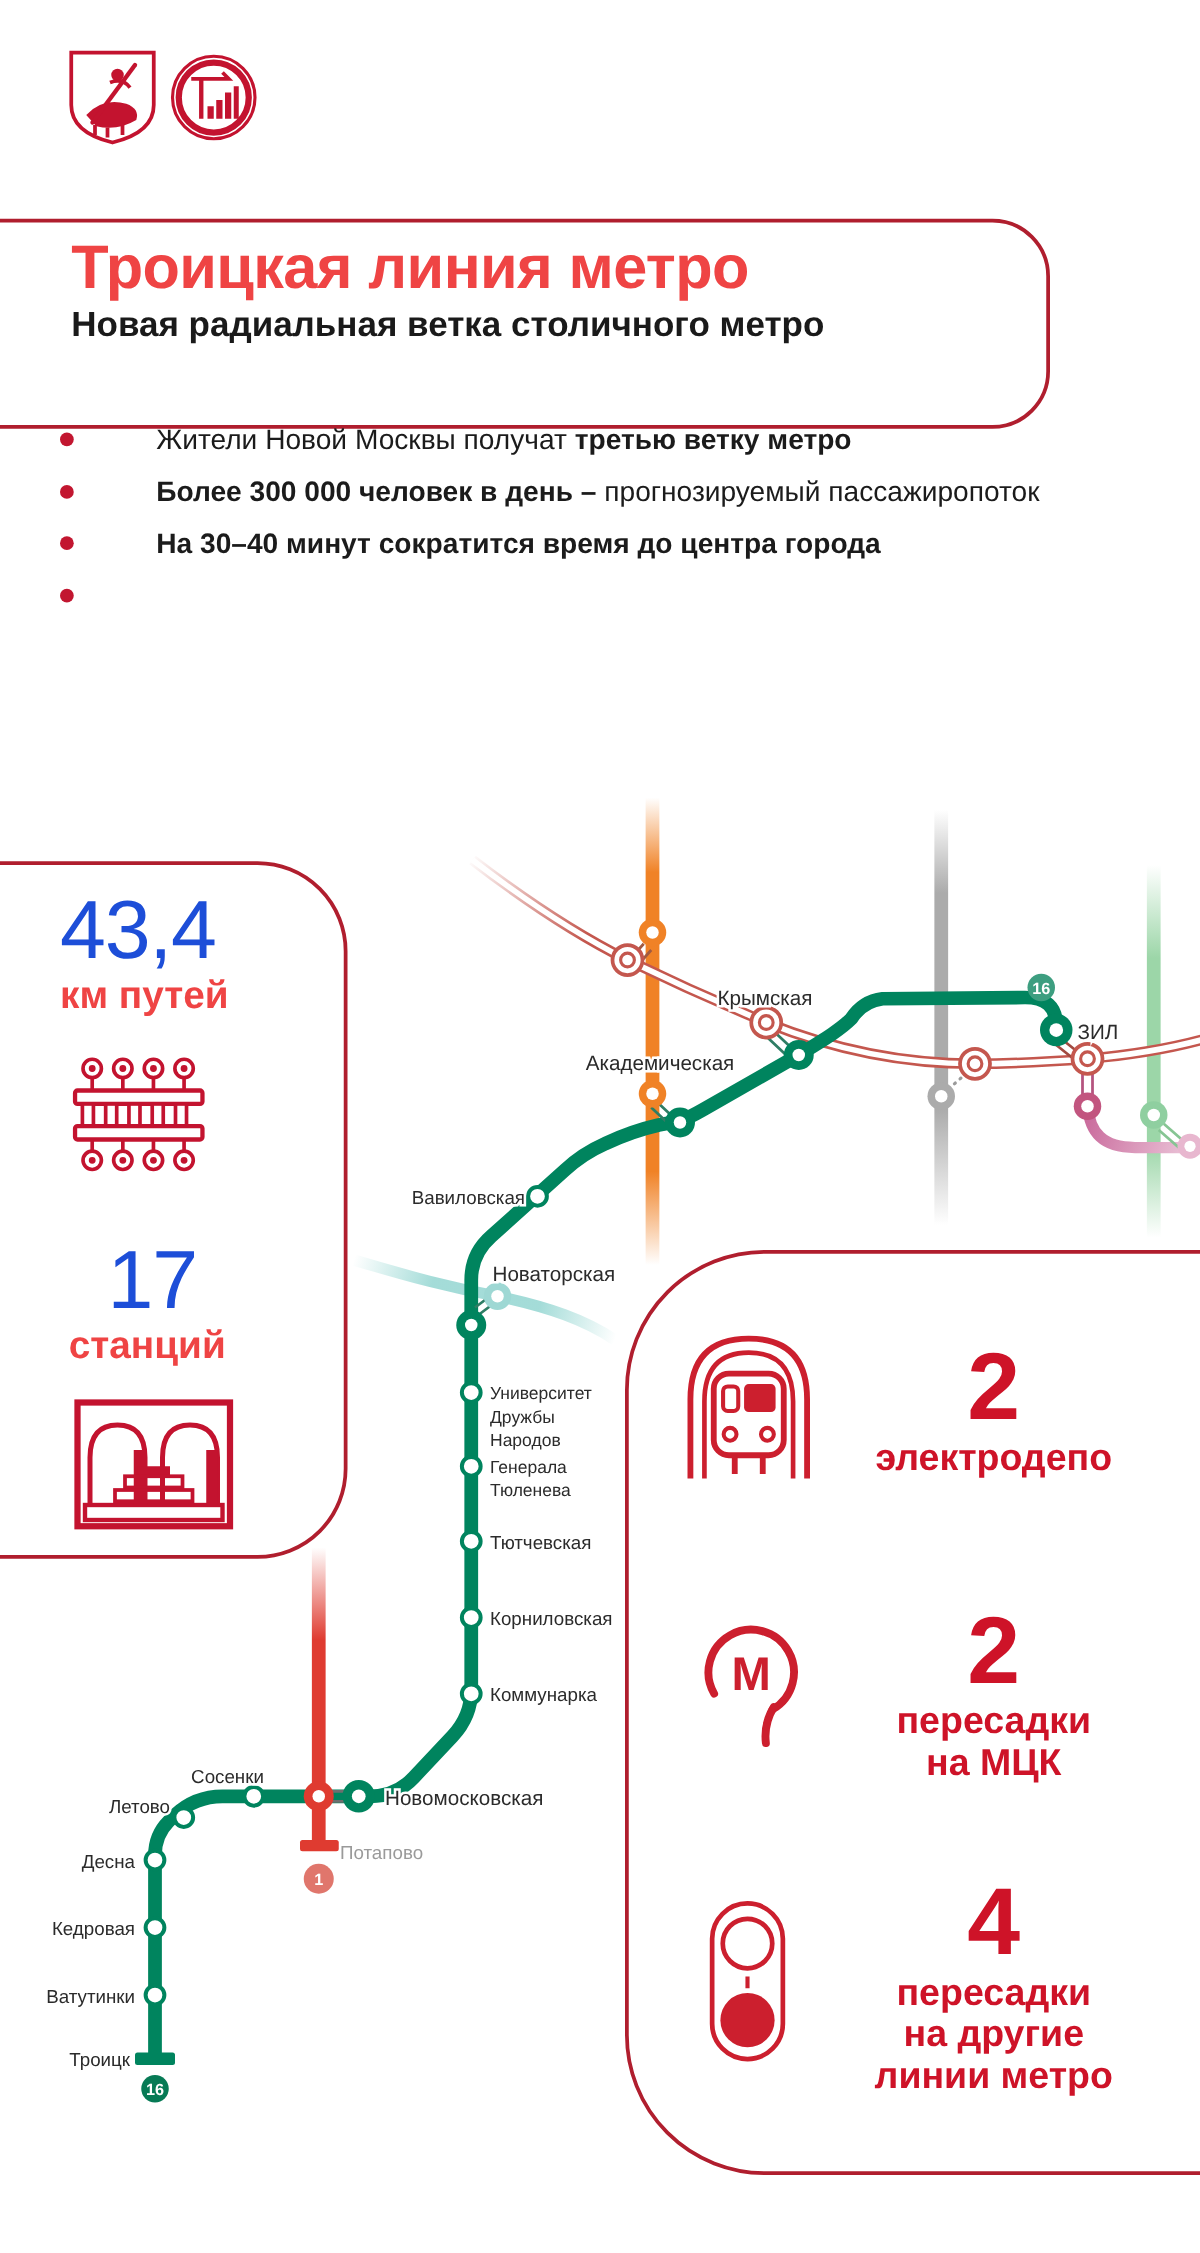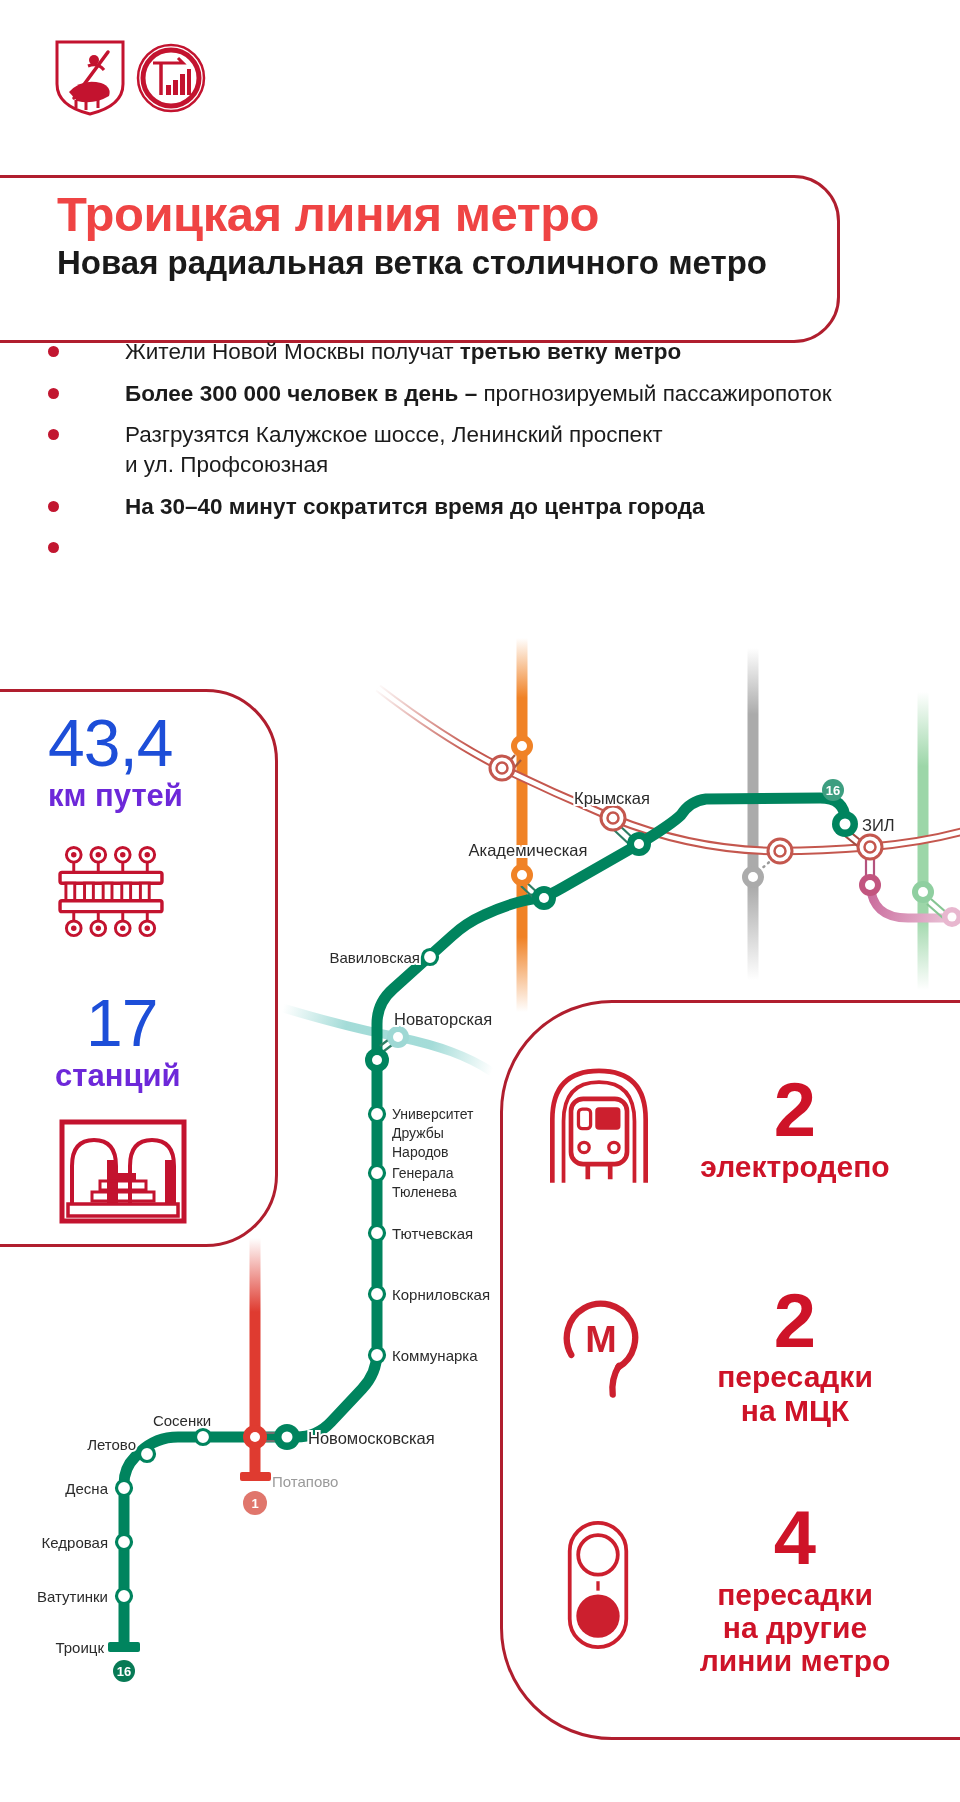--- a/index.html
+++ b/index.html
@@ -5,33 +5,33 @@
   html,body{margin:0;padding:0;}
   body{width:960px;height:1802px;position:relative;background:#fff;overflow:hidden;
        font-family:"Liberation Sans",sans-serif;}
   .abs{position:absolute;}
   
   .logo svg{display:block;}
   
   .title-panel{left:-60px;top:175px;width:900px;height:168px;
     border:3px solid #B01E2E;border-radius:0 46px 46px 0;box-sizing:border-box;}
   .title-main{left:57px;top:186px;font-size:49px;font-weight:bold;color:#ef4444;letter-spacing:-.5px;}
-  .title-sub{left:57px;top:244px;font-size:33px;font-weight:bold;color:#1a1a1a;}
+  .title-sub{left:57px;top:244px;font-size:28px;font-weight:bold;color:#1a1a1a;}
   
   .bullets{left:48px;top:337px;width:800px;}
   .bullet{display:flex;margin-bottom:12px;font-size:22.5px;color:#1b1b1b;line-height:1.32;}
   .bullet .dot{width:11px;height:11px;border-radius:50%;background:#C21630;flex:0 0 11px;
     margin:9px 21px 0 0;}
   .bullet .txt{white-space:pre-line;margin-left:45px;}
   .b{font-weight:bold;}
   
   .stats-panel{left:-60px;top:689px;width:338px;height:558px;
     border:3px solid #B01E2E;border-radius:0 72px 72px 0;box-sizing:border-box;}
   .stat-num{font-weight:normal;color:#1d4ed8;font-size:66px;letter-spacing:-1px;}
-  .stat-lbl{font-weight:bold;color:#6d28d9;font-size:31px;}
+  .stat-lbl{font-weight:bold;color:#ef4444;font-size:31px;}
   
   .info-panel{left:500px;top:1000px;width:560px;height:740px;
     border:3px solid #B01E2E;border-radius:112px 0 0 112px;box-sizing:border-box;}
   .big-num{font-weight:bold;color:#CE1328;font-size:76px;text-align:center;line-height:1;}
   .item-lbl{font-weight:bold;color:#CE1328;font-size:30px;text-align:center;line-height:1.12;}
   
   svg text{font-family:"Liberation Sans",sans-serif;}
   .st-lbl{font-size:15px;fill:#2b2b2b;paint-order:stroke;stroke:#fff;stroke-width:4px;}
   .st-lbl-lg{font-size:16.5px;fill:#2b2b2b;paint-order:stroke;stroke:#fff;stroke-width:4px;}
   .st-lbl-sm{font-size:14px;fill:#2b2b2b;paint-order:stroke;stroke:#fff;stroke-width:4px;}
@@ -69,25 +69,20 @@
 <div class="abs title-sub">Новая радиальная ветка столичного метро</div>
 
 <div class="abs bullets">
   <div class="bullet">
     <span class="dot"></span>
     <span class="txt"><span>Жители Новой Москвы получат </span><span class="b">третью ветку метро</span></span>
   </div>
   <div class="bullet">
     <span class="dot"></span>
     <span class="txt"><span class="b">Более 300 000 человек в день – </span><span>прогнозируемый пассажиропоток</span></span>
-  </div>
-  <div class="bullet">
-    <span class="dot"></span>
-    <span class="txt">Разгрузятся Калужское шоссе, Ленинский проспект
-и ул. Профсоюзная</span>
   </div>
   <div class="bullet">
     <span class="dot"></span>
     <span class="txt b">На 30–40 минут сократится время до центра города</span>
   </div>
   <div class="bullet">
     <span class="dot"></span>
   </div>
 </div>
 

